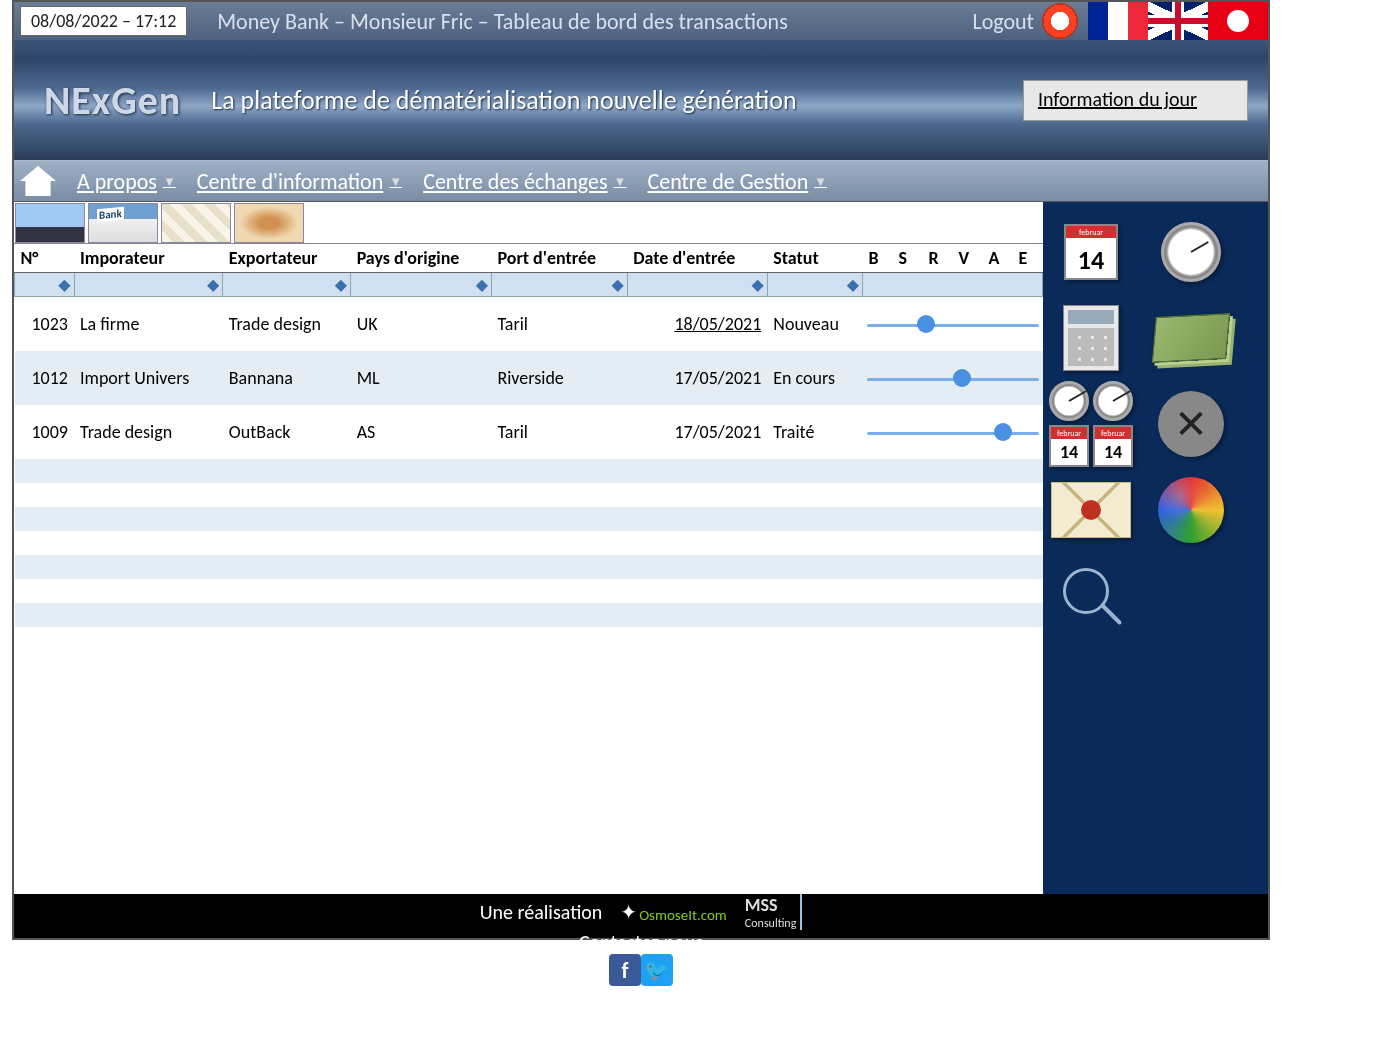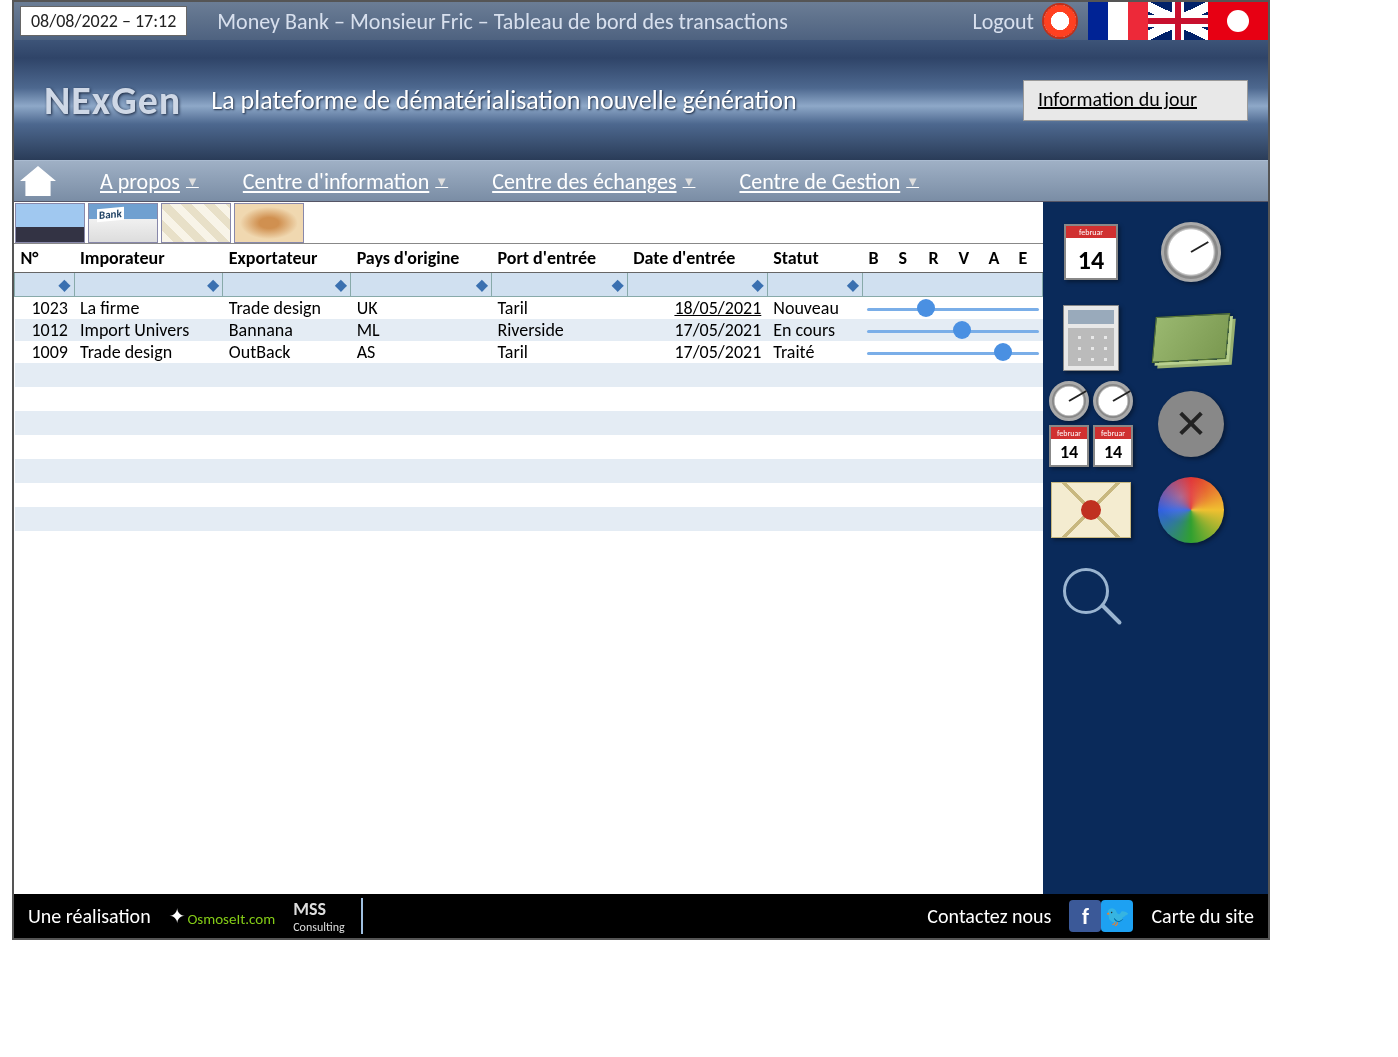--- a/index.html
+++ b/index.html
@@ -14,38 +14,38 @@
 .flag.fr { background: linear-gradient(to right,#002395 33%,#fff 33% 66%,#ed2939 66%); }
 .flag.uk { background: #012169; position: relative; overflow: hidden; }
 .flag.uk::before { content:''; position:absolute; inset:0; background: linear-gradient(26deg,transparent 42%,#fff 42% 58%,transparent 58%), linear-gradient(-26deg,transparent 42%,#fff 42% 58%,transparent 58%),linear-gradient(to right,transparent 40%,#fff 40% 60%,transparent 60%),linear-gradient(to bottom,transparent 35%,#fff 35% 65%,transparent 65%); }
 .flag.uk::after { content:''; position:absolute; inset:0; background: linear-gradient(to right,transparent 45%,#c8102e 45% 55%,transparent 55%),linear-gradient(to bottom,transparent 42%,#c8102e 42% 58%,transparent 58%); }
 .flag.tn { background:#e70013; position:relative; }
 .flag.tn::after { content:''; position:absolute; width:22px;height:22px;border-radius:50%;background:#fff;left:19px;top:8px; }
 .hero { height: 120px; background: linear-gradient(to bottom,#3d5478 0%,#2f4468 15%,#4d688f 40%,#8ea8c8 55%,#4d688f 70%,#2a3c58 100%); display:flex; align-items:center; padding:0 30px; position:relative; }
 .brand { font-size: 40px; font-weight: bold; color: #cfd8e6; letter-spacing: 1px; text-shadow: 1px 1px 3px #1a2840; }
 .tagline { color:#fff; font-size: 26px; margin-left: 30px; text-shadow: 1px 1px 2px #1a2840; }
 .info-day { position:absolute; right:20px; top:40px; background:#e8e8e8; border:1px solid #999; padding:6px 50px 9px 14px; font-size:20px; text-decoration:underline; cursor:pointer; }
-.navbar { height: 42px; background: linear-gradient(to bottom,#9fb0c5,#7a8da5); display:flex; align-items:center; padding-left:6px; gap:44px; border-top:1px solid #aabbd0; border-bottom:1px solid #556; }
+.navbar { height: 42px; background: linear-gradient(to bottom,#9fb0c5,#7a8da5); display:flex; align-items:center; padding-left:6px; gap:21px; border-top:1px solid #aabbd0; border-bottom:1px solid #556; }
 .home-icon { width:36px; height:30px; background:#fff; clip-path: polygon(50% 0,100% 50%,85% 50%,85% 100%,15% 100%,15% 50%,0 50%); cursor:pointer; }
 .navitem { color:#fff; font-size:22px; text-decoration:underline; cursor:pointer; display:flex; align-items:center; gap:6px; }
 .navitem::after { content:'▼'; font-size:13px; color:#ddd; text-decoration:none; display:inline-block; }
 .content { display:flex; height: calc(100% - 38px - 120px - 42px - 44px); }
 .main { flex:1; background:#fff; overflow:auto; }
 .thumbs { display:flex; height:42px; background:#fff; border-bottom:1px solid #888; }
 .thumb { width:70px; height:40px; margin:1px 2px 0 1px; border:1px solid #88a; cursor:pointer; }
 .thumb.ship { background: linear-gradient(to bottom,#a0c8f0 60%,#334 60%); }
 .thumb.bank { background: linear-gradient(to bottom,#70a0d0 40%,#f0f0f0 40%,#ddd); position:relative; }
 .thumb.bank::after{content:'Bank';position:absolute;left:8px;top:4px;font-size:11px;font-weight:bold;color:#246;background:#fff;padding:0 2px;transform:skewY(-5deg);}
 .thumb.tiles { background: repeating-linear-gradient(45deg,#f8f4e8 0 8px,#e8e0c8 8px 16px); }
 .thumb.basket { background: radial-gradient(#d09050 20%,#f0d8b0 60%); }
 table.data { width:100%; border-collapse:collapse; font-size:18px; }
 table.data th { text-align:left; font-weight:bold; padding:3px 6px; border-bottom:1px solid #666; background:#fff; }
 .filterrow td { background:#d0e0f0; padding:0; border:1px solid #8aa; position:relative; height:24px; }
 .sorticon { position:absolute; right:3px; top:2px; color:#3a70b0; font-size:16px; cursor:pointer; }
-table.data tbody.rows td { padding:0 6px;margin-top:48px; }
+table.data tbody.rows td { padding:16px 6px;margin-top:48px; }
 .zebra { background:#e4ecf4; }
 .empty td { height:24px; }
 .slider-cell { position:relative; }
 .slider-track { position:absolute; left:4px; right:4px; top:50%; height:3px; background:#7aaee8; border-radius:2px; }
 .slider-thumb { position:absolute; top:50%; width:18px; height:18px; background:#4a90e2; border-radius:50%; transform:translate(-50%,-50%); }
 .sidebar { width:225px; background:#0a2a5a; padding:14px 8px; display:flex; flex-wrap:wrap; gap:14px 20px; align-content:flex-start; }
 .sicon { width:80px; height:72px; display:flex; align-items:center; justify-content:center; cursor:pointer; }
 .s-cal { background:#fff; border:2px solid #888; width:54px;height:56px; position:relative; box-shadow:2px 2px 4px #0006;}
 .s-cal::before{content:'februar';position:absolute;top:0;left:0;right:0;background:#d03030;color:#fff;font-size:8px;text-align:center;padding:1px;}
 .s-cal::after{content:'14';position:absolute;top:18px;left:0;right:0;text-align:center;font-size:26px;font-weight:bold;}
@@ -62,27 +62,27 @@
 .s-compass { width:66px;height:66px;border-radius:50%;background:#888;position:relative;box-shadow:2px 2px 4px #0006;}
 .s-compass::after{content:'✕';position:absolute;inset:0;display:flex;align-items:center;justify-content:center;font-size:40px;color:#222;}
 .s-search { width:60px;height:60px;position:relative;}
 .s-search::before{content:'';position:absolute;width:40px;height:40px;border:3px solid #9ab4d0;border-radius:50%;left:2px;top:2px;}
 .s-search::after{content:'';position:absolute;width:28px;height:4px;background:#9ab4d0;transform:rotate(45deg);left:36px;top:46px;border-radius:2px;}
 .dual { display:flex; gap:4px; }
 .dual .s-clock{width:40px;height:40px;}
 .dual-wrap{display:flex;flex-direction:column;gap:4px;}
 .dual-wrap .s-cal{width:40px;height:42px;}
 .dual-wrap .s-cal::after{font-size:18px;top:14px;}
-.footer { position:absolute; bottom:0; left:0; right:0; height:44px; background:#000; color:#fff; display:flex; align-items:center; padding:0 14px; font-size:20px; }
+.footer { position:absolute; bottom:0; left:0; right:0; height:44px; background:#000; color:#fff; display:flex; align-items:center; padding:0 14px; font-size:20px;flex-direction:column; }
 .footer .credits { display:flex; align-items:center; gap:18px; }
 .footer .spacer { flex:1; }
 .footer a { color:#fff; text-decoration:none; cursor:pointer; }
 .logo-osm { display:flex;align-items:flex-end;gap:2px;font-size:15px;color:#84cc16; }
 .logo-osm::before{content:'✦';color:#fff;font-size:20px;}
-.logo-mss { font-size:18px;font-weight:bold;color:#ddd;border-right:2px solid #a0c0e0;padding-right:16px;}
+.logo-mss { font-size:18px;font-weight:bold;color:#ddd;border-right:2px solid #a0c0e0;padding-right:4px;}
 .logo-mss small{display:block;font-size:12px;font-weight:normal;}
 .social { display:inline-flex;gap:0;margin:0 18px; }
 .social span{width:32px;height:32px;display:inline-flex;align-items:center;justify-content:center;color:#fff;font-weight:bold;border-radius:4px;cursor:pointer;}
 .fb{background:#3b5998;font-size:22px;}
 .tw{background:#1da1f2;font-size:20px;}
 th.narrow{width:30px;text-align:center;}
 </style>
 </head>
 <body>
 

